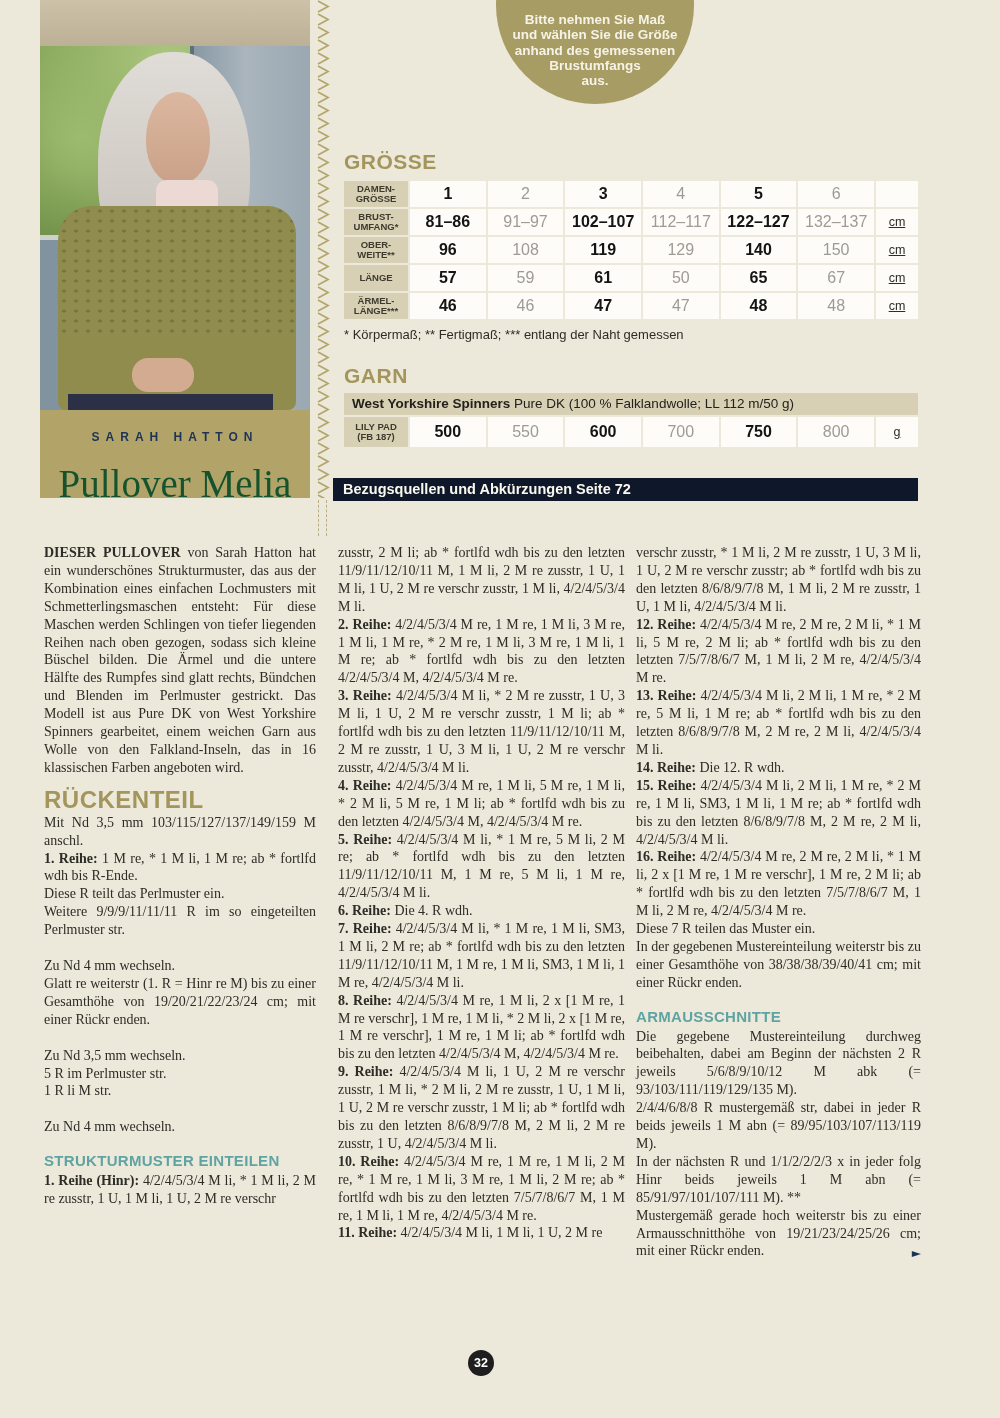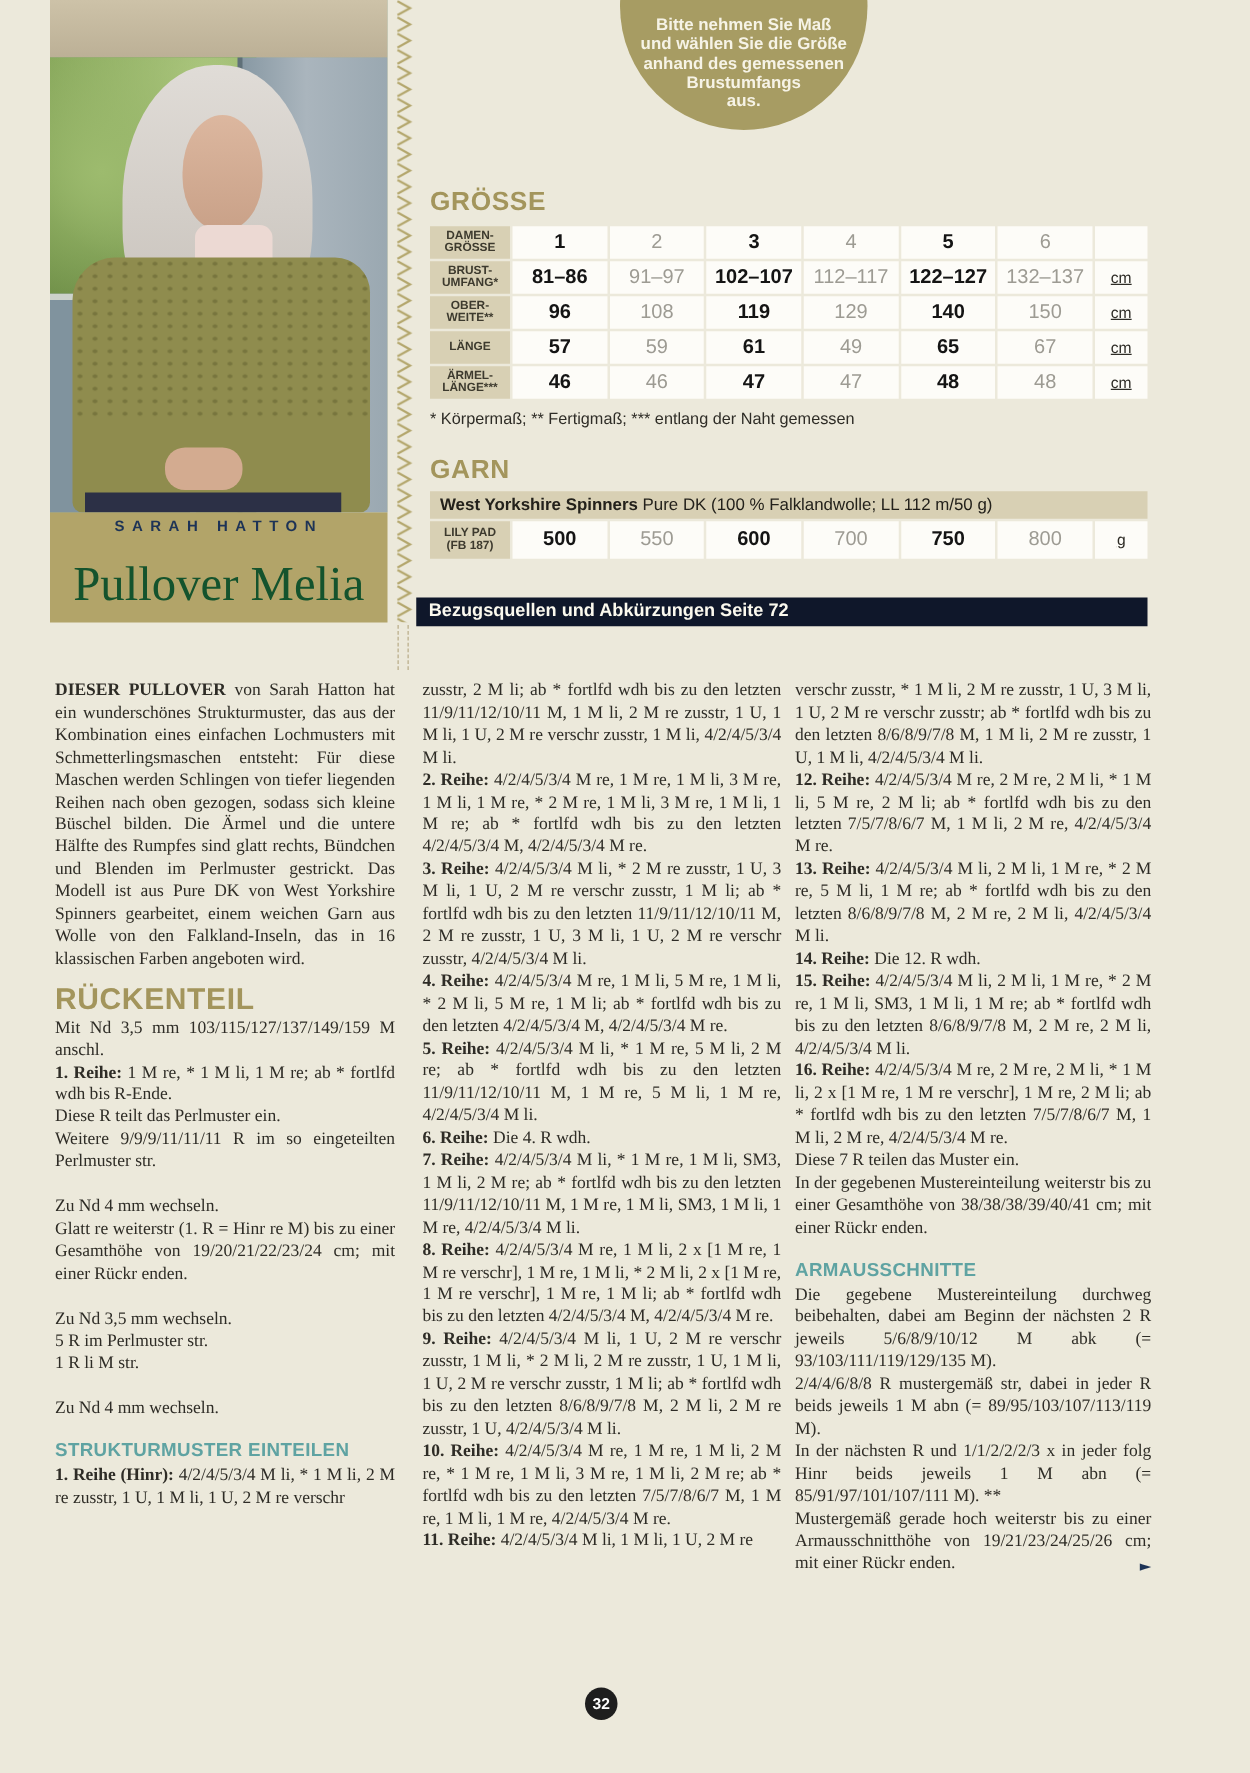--- a/index.html
+++ b/index.html
@@ -24,21 +24,21 @@
      background:linear-gradient(#dcb79f,#c9a188);}
   .ph-collar{position:absolute;left:116px;top:180px;width:62px;height:36px;border-radius:10px;background:#ecd9d3;}
   .ph-sweater{position:absolute;left:18px;top:206px;width:238px;height:204px;border-radius:34px 28px 8px 8px;background:#8f8c4e;}
   .ph-yoke{position:absolute;left:18px;top:206px;width:238px;height:128px;border-radius:34px 28px 0 0;
      background-image:radial-gradient(#74723c 1.6px,rgba(0,0,0,0) 2.2px);background-size:12px 10px;opacity:.85;}
   .ph-hands{position:absolute;left:92px;top:358px;width:62px;height:34px;border-radius:16px;background:#d3ab90;}
   .ph-jeans{position:absolute;left:28px;top:394px;width:205px;height:16px;background:#2c3046;}
 
   
   .title-banner{position:absolute;left:40px;top:410px;width:270px;height:88px;background:#b2a469;text-align:center;}
-  .author{margin-top:4px;font-family:"Liberation Sans",sans-serif;font-size:12px;font-weight:bold;
+  .author{margin-top:20px;font-family:"Liberation Sans",sans-serif;font-size:12px;font-weight:bold;
           letter-spacing:6px;color:#1d3356;}
   .pattern-title{margin-top:18px;font-size:39px;color:#14532d;line-height:44px;}
 
   
   .zigzag{position:absolute;left:313px;top:0;}
   .dash{position:absolute;width:0;height:36px;top:500px;border-left:1.5px dashed #b9ad8a;}
   .d1{left:318px}.d2{left:326px}
 
   
   .badge{position:absolute;left:496px;top:-94px;width:198px;height:198px;border-radius:50%;background:#a79c63;}
@@ -160,21 +160,21 @@
       <div class="cell val dim">108</div>
       <div class="cell val str">119</div>
       <div class="cell val dim">129</div>
       <div class="cell val str">140</div>
       <div class="cell val dim">150</div>
       <div class="cell unit">cm</div>
       <div class="cell lab">LÄNGE</div>
       <div class="cell val str">57</div>
       <div class="cell val dim">59</div>
       <div class="cell val str">61</div>
-      <div class="cell val dim">49</div>
+      <div class="cell val dim">50</div>
       <div class="cell val str">65</div>
       <div class="cell val dim">67</div>
       <div class="cell unit">cm</div>
       <div class="cell lab">ÄRMEL-
 LÄNGE***</div>
       <div class="cell val str">46</div>
       <div class="cell val dim">46</div>
       <div class="cell val str">47</div>
       <div class="cell val dim">47</div>
       <div class="cell val str">48</div>

